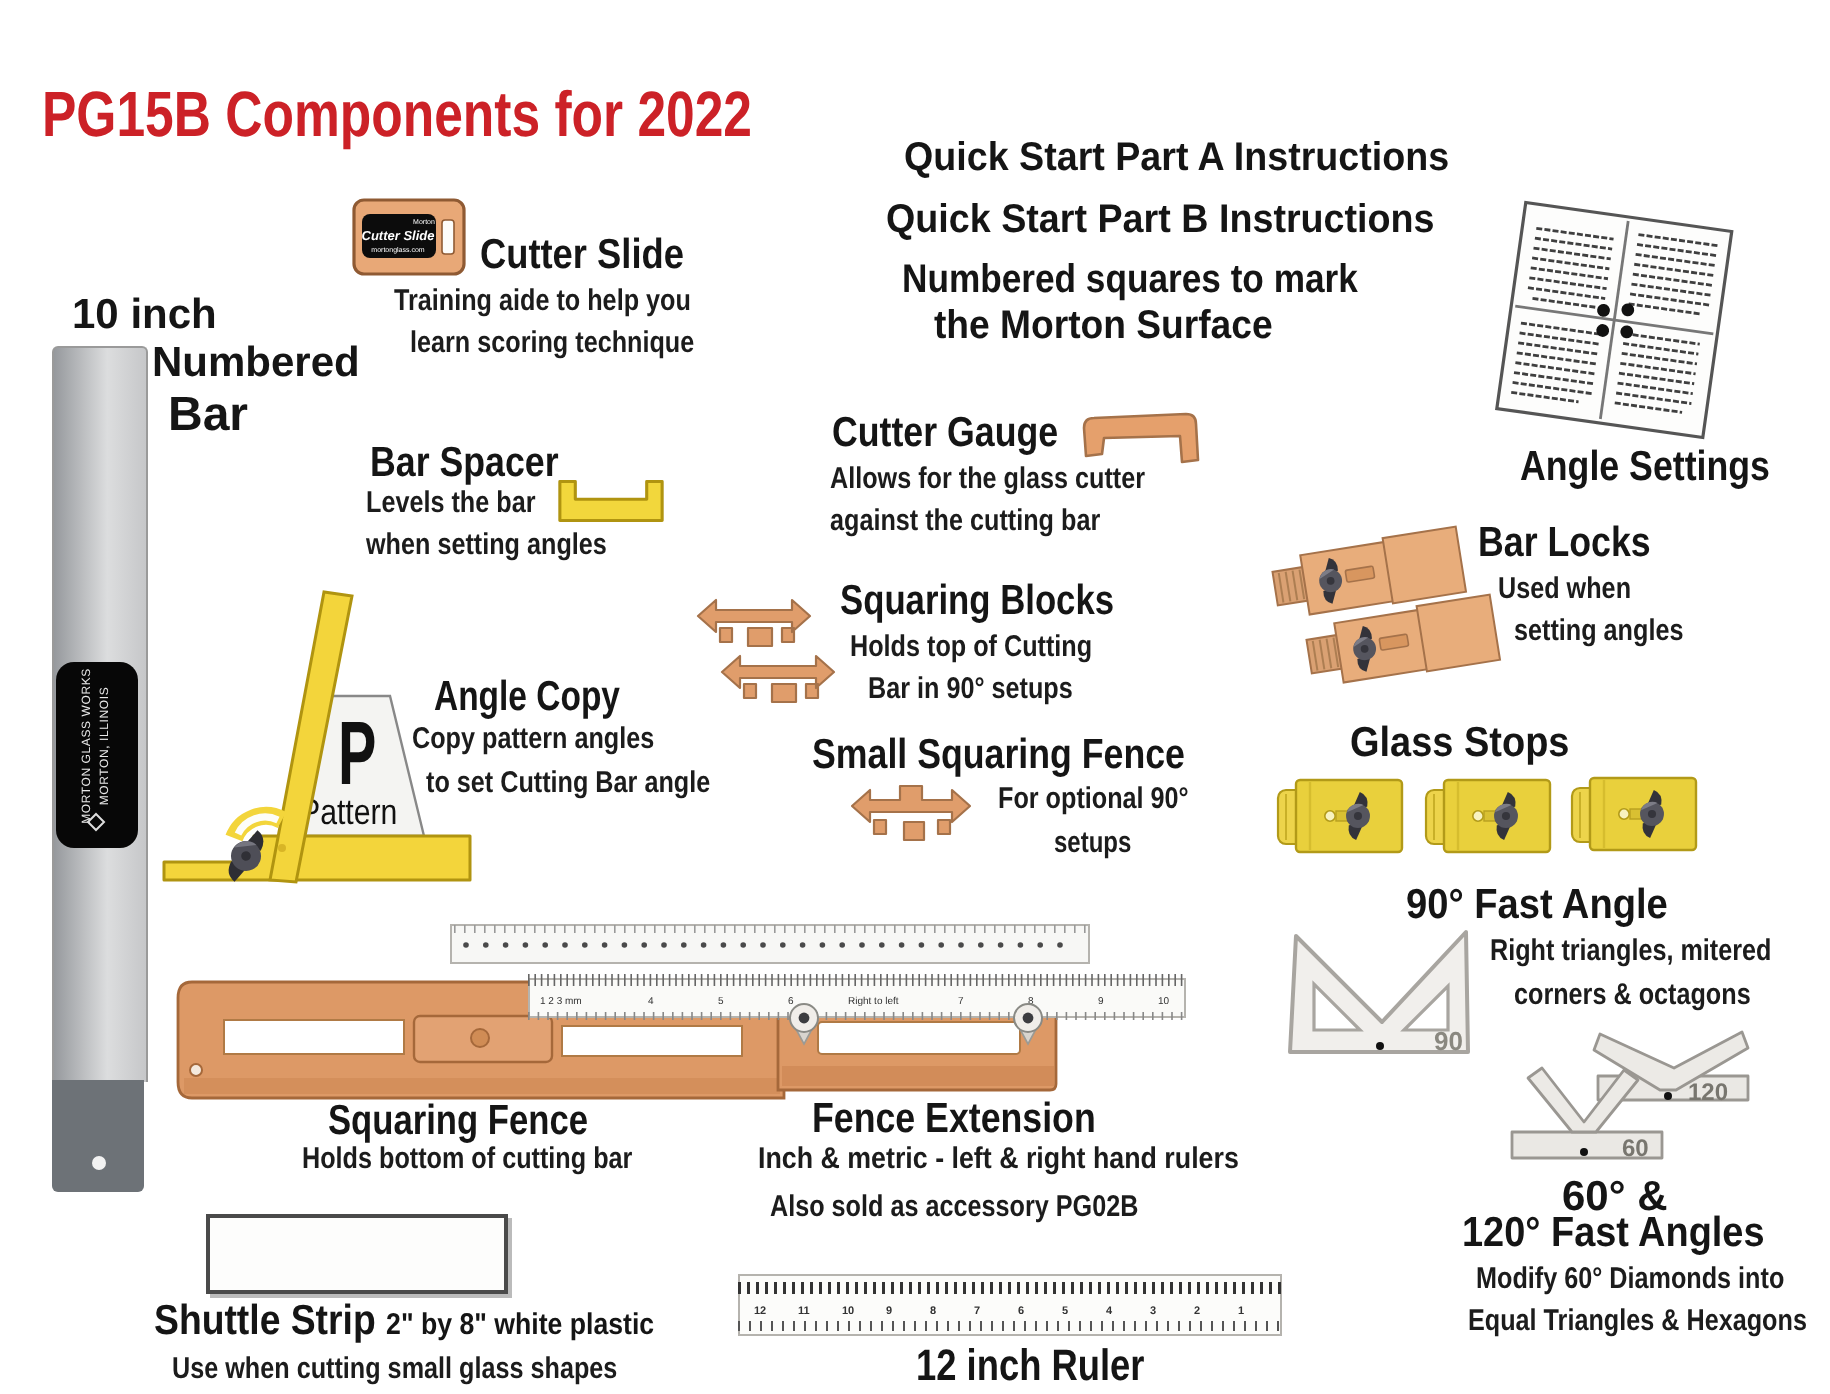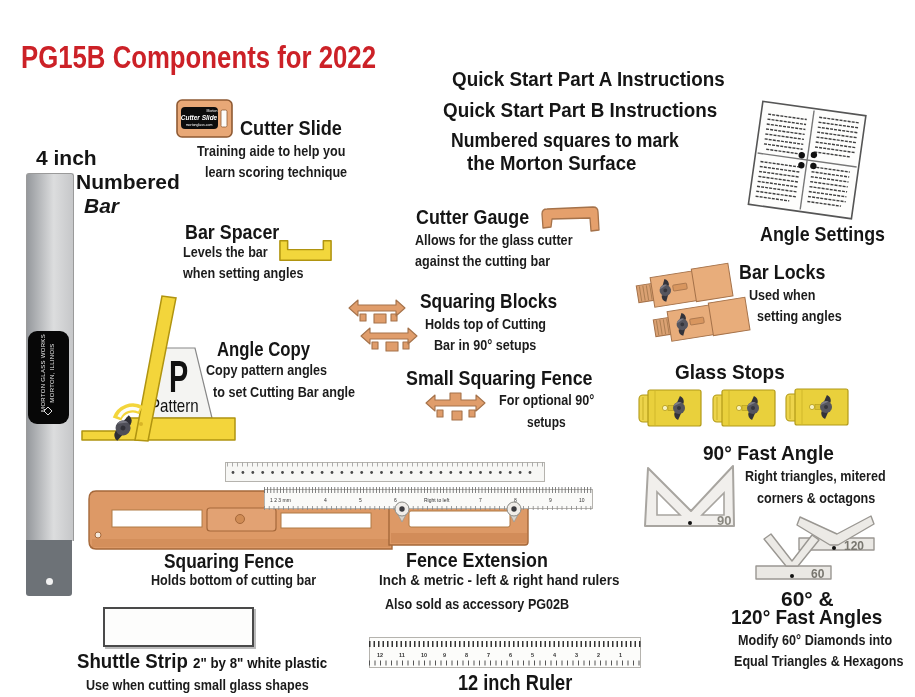--- a/index.html
+++ b/index.html
@@ -25,23 +25,23 @@
 <div class="h" style="left:240px;top:116px;font-size:21px;transform:scaleX(.865);transform-origin:0 50%;">Cutter Slide</div>
 
 <div class="t" style="left:197px;top:142px;font-size:15px;">Training aide to help you</div>
 <div class="t" style="left:205px;top:163px;font-size:15px;">learn scoring technique</div>
 
 <div class="h" style="left:452px;top:68px;font-size:20px;transform:scaleX(.941);transform-origin:0 50%;">Quick Start Part A Instructions</div>
 <div class="h" style="left:443px;top:99px;font-size:20px;transform:scaleX(.942);transform-origin:0 50%;">Quick Start Part B Instructions</div>
 <div class="h" style="left:451px;top:129px;font-size:20px;transform:scaleX(.880);transform-origin:0 50%;">Numbered squares to mark</div>
 <div class="h" style="left:467px;top:152px;font-size:20px;transform:scaleX(.929);transform-origin:0 50%;">the Morton Surface</div>
 
-<div class="h" style="left:36px;top:146px;font-size:21px;transform:none;">4 inch</div>
+<div class="h" style="left:36px;top:146px;font-size:21px;transform:none;">10 inch</div>
 <div class="h" style="left:76px;top:170px;font-size:21px;transform:none;">Numbered</div>
-<div class="h" style="left:84px;top:194px;font-size:21px;transform:none;font-style:italic;">Bar</div>
+<div class="h" style="left:84px;top:194px;font-size:24px;transform:none;">Bar</div>
 
 <div style="position:absolute;left:26px;top:173px;width:46px;height:367px;background:linear-gradient(to right,#96999d,#dcddde 58%,#c6c7c9);border:1px solid #9a9a9a;border-bottom:none;border-radius:3px 3px 0 0;"></div>
 
 <div style="position:absolute;left:26px;top:540px;width:46px;height:56px;background:#6d7277;border-radius:0 0 3px 3px;"></div>
 
 <div style="position:absolute;left:46px;top:578px;width:7px;height:7px;border-radius:50%;background:#f2f2f2;"></div>
 
 <div style="position:absolute;left:28px;top:331px;width:41px;height:93px;background:#070707;border-radius:9px;"></div>
 <svg style="left:28px;top:331px;" width="41" height="93" viewBox="0 0 41 93">
  <text x="17" y="42" font-size="6" fill="#e8e8e8" text-anchor="middle" transform="rotate(-90 17 42)" style="letter-spacing:0.3px">MORTON GLASS WORKS</text>

